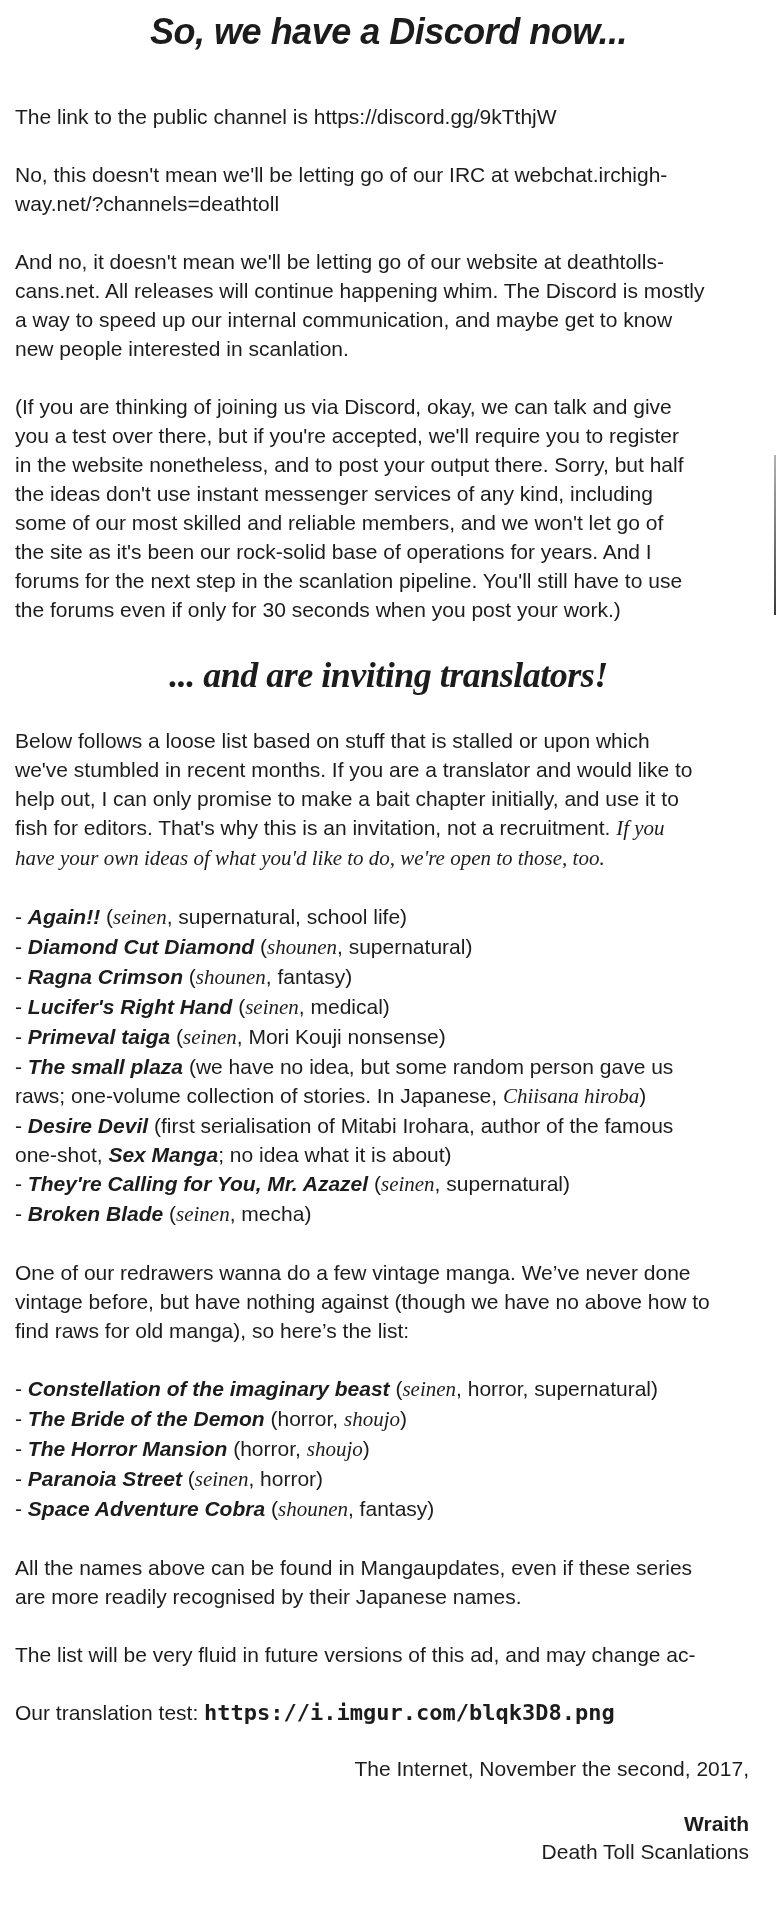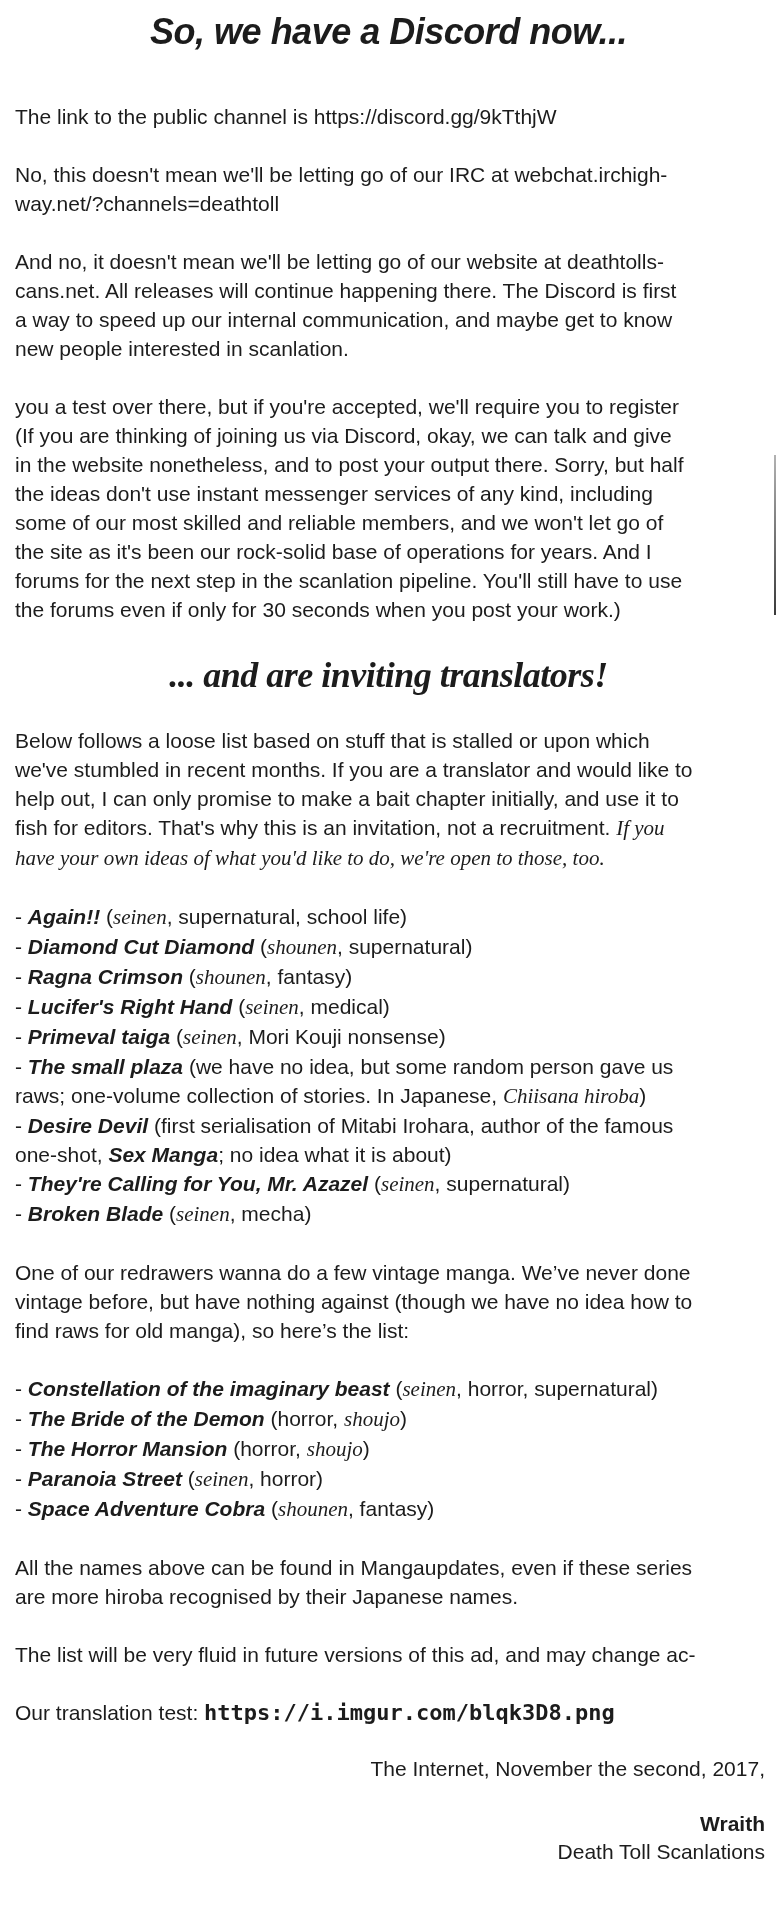--- a/index.html
+++ b/index.html
@@ -18,21 +18,21 @@
   .h {
     margin: 10px 0 0 0;
     text-align: center;
     font-size: 36px;
     line-height: 44px;
     font-style: italic;
     font-weight: bold;
     letter-spacing: -0.5px;
   }
   .h2 { margin-top: 29px; font-family: Liberation Serif, serif; }
-  .block { margin: 29px 12px 0 15px; }
+  .block { margin: 29px 28px 0 15px; }
   .first-para { margin-top: 48px; }
   .line { display: block; white-space: pre; }
   .seg-i  { font-style: italic; font-family: Liberation Serif, serif; }
   .seg-bi { font-style: italic; font-weight: bold; }
   .seg-mono {
     font-family: "DejaVu Sans Mono", monospace;
     font-weight: bold;
     font-size: 22px;
   }
   .sig { text-align: right; margin-top: 28px; line-height: 28px; }
@@ -55,27 +55,27 @@
 
   <p class="block first-para">
       <span class="line"><span>The link to the public channel is https://discord.gg/9kTthjW</span></span>
     </p>
   <p class="block">
       <span class="line"><span>No, this doesn't mean we'll be letting go of our IRC at webchat.irchigh-</span></span>
       <span class="line"><span>way.net/?channels=deathtoll</span></span>
     </p>
   <p class="block">
       <span class="line"><span>And no, it doesn't mean we'll be letting go of our website at deathtolls-</span></span>
-      <span class="line"><span>cans.net. All releases will continue happening there. The Discord is first</span></span>
+      <span class="line"><span>cans.net. All releases will continue happening whim. The Discord is mostly</span></span>
       <span class="line"><span>a way to speed up our internal communication, and maybe get to know</span></span>
       <span class="line"><span>new people interested in scanlation.</span></span>
     </p>
   <p class="block">
+      <span class="line"><span>(If you are thinking of joining us via Discord, okay, we can talk and give</span></span>
       <span class="line"><span>you a test over there, but if you're accepted, we'll require you to register</span></span>
-      <span class="line"><span>(If you are thinking of joining us via Discord, okay, we can talk and give</span></span>
       <span class="line"><span>in the website nonetheless, and to post your output there. Sorry, but half</span></span>
       <span class="line"><span>the ideas don't use instant messenger services of any kind, including</span></span>
       <span class="line"><span>some of our most skilled and reliable members, and we won't let go of</span></span>
       <span class="line"><span>the site as it's been our rock-solid base of operations for years. And I</span></span>
       <span class="line"><span>forums for the next step in the scanlation pipeline. You'll still have to use</span></span>
       <span class="line"><span>the forums even if only for 30 seconds when you post your work.)</span></span>
     </p>
 
   <h2 class="h h2">... and are inviting translators!</h2>
 
@@ -84,29 +84,29 @@
       <span class="line"><span>we've stumbled in recent months. If you are a translator and would like to</span></span>
       <span class="line"><span>help out, I can only promise to make a bait chapter initially, and use it to</span></span>
       <span class="line"><span>fish for editors. That's why this is an invitation, not a recruitment. </span><span class="seg-i">If you</span></span>
       <span class="line"><span class="seg-i">have your own ideas of what you'd like to do, we're open to those, too.</span></span>
     </p>
 
   <div class="block"><span><span class="line"><span>- </span><span class="seg-bi">Again!!</span><span> (</span><span class="seg-i">seinen</span><span>, supernatural, school life)</span></span></span><span><span class="line"><span>- </span><span class="seg-bi">Diamond Cut Diamond</span><span> (</span><span class="seg-i">shounen</span><span>, supernatural)</span></span></span><span><span class="line"><span>- </span><span class="seg-bi">Ragna Crimson</span><span> (</span><span class="seg-i">shounen</span><span>, fantasy)</span></span></span><span><span class="line"><span>- </span><span class="seg-bi">Lucifer's Right Hand</span><span> (</span><span class="seg-i">seinen</span><span>, medical)</span></span></span><span><span class="line"><span>- </span><span class="seg-bi">Primeval taiga</span><span> (</span><span class="seg-i">seinen</span><span>, Mori Kouji nonsense)</span></span></span><span><span class="line"><span>- </span><span class="seg-bi">The small plaza</span><span> (we have no idea, but some random person gave us</span></span><span class="line"><span>raws; one-volume collection of stories. In Japanese, </span><span class="seg-i">Chiisana hiroba</span><span>)</span></span></span><span><span class="line"><span>- </span><span class="seg-bi">Desire Devil</span><span> (first serialisation of Mitabi Irohara, author of the famous</span></span><span class="line"><span>one-shot, </span><span class="seg-bi">Sex Manga</span><span>; no idea what it is about)</span></span></span><span><span class="line"><span>- </span><span class="seg-bi">They're Calling for You, Mr. Azazel</span><span> (</span><span class="seg-i">seinen</span><span>, supernatural)</span></span></span><span><span class="line"><span>- </span><span class="seg-bi">Broken Blade</span><span> (</span><span class="seg-i">seinen</span><span>, mecha)</span></span></span></div>
 
   <p class="block">
       <span class="line"><span>One of our redrawers wanna do a few vintage manga. We’ve never done</span></span>
-      <span class="line"><span>vintage before, but have nothing against (though we have no idea how to</span></span>
+      <span class="line"><span>vintage before, but have nothing against (though we have no above how to</span></span>
       <span class="line"><span>find raws for old manga), so here’s the list:</span></span>
     </p>
 
   <div class="block"><span><span class="line"><span>- </span><span class="seg-bi">Constellation of the imaginary beast</span><span> (</span><span class="seg-i">seinen</span><span>, horror, supernatural)</span></span></span><span><span class="line"><span>- </span><span class="seg-bi">The Bride of the Demon</span><span> (horror, </span><span class="seg-i">shoujo</span><span>)</span></span></span><span><span class="line"><span>- </span><span class="seg-bi">The Horror Mansion</span><span> (horror, </span><span class="seg-i">shoujo</span><span>)</span></span></span><span><span class="line"><span>- </span><span class="seg-bi">Paranoia Street</span><span> (</span><span class="seg-i">seinen</span><span>, horror)</span></span></span><span><span class="line"><span>- </span><span class="seg-bi">Space Adventure Cobra</span><span> (</span><span class="seg-i">shounen</span><span>, fantasy)</span></span></span></div>
 
   <p class="block">
       <span class="line"><span>All the names above can be found in Mangaupdates, even if these series</span></span>
-      <span class="line"><span>are more hiroba recognised by their Japanese names.</span></span>
+      <span class="line"><span>are more readily recognised by their Japanese names.</span></span>
     </p>
   <p class="block">
       <span class="line"><span>The list will be very fluid in future versions of this ad, and may change ac-</span></span>
     </p>
   <p class="block">
       <span class="line"><span>Our translation test: </span><span class="seg-mono">https://i.imgur.com/blqk3D8.png</span></span>
     </p>
 
   <div class="block sig">
     <p>The Internet, November the second, 2017,</p>

